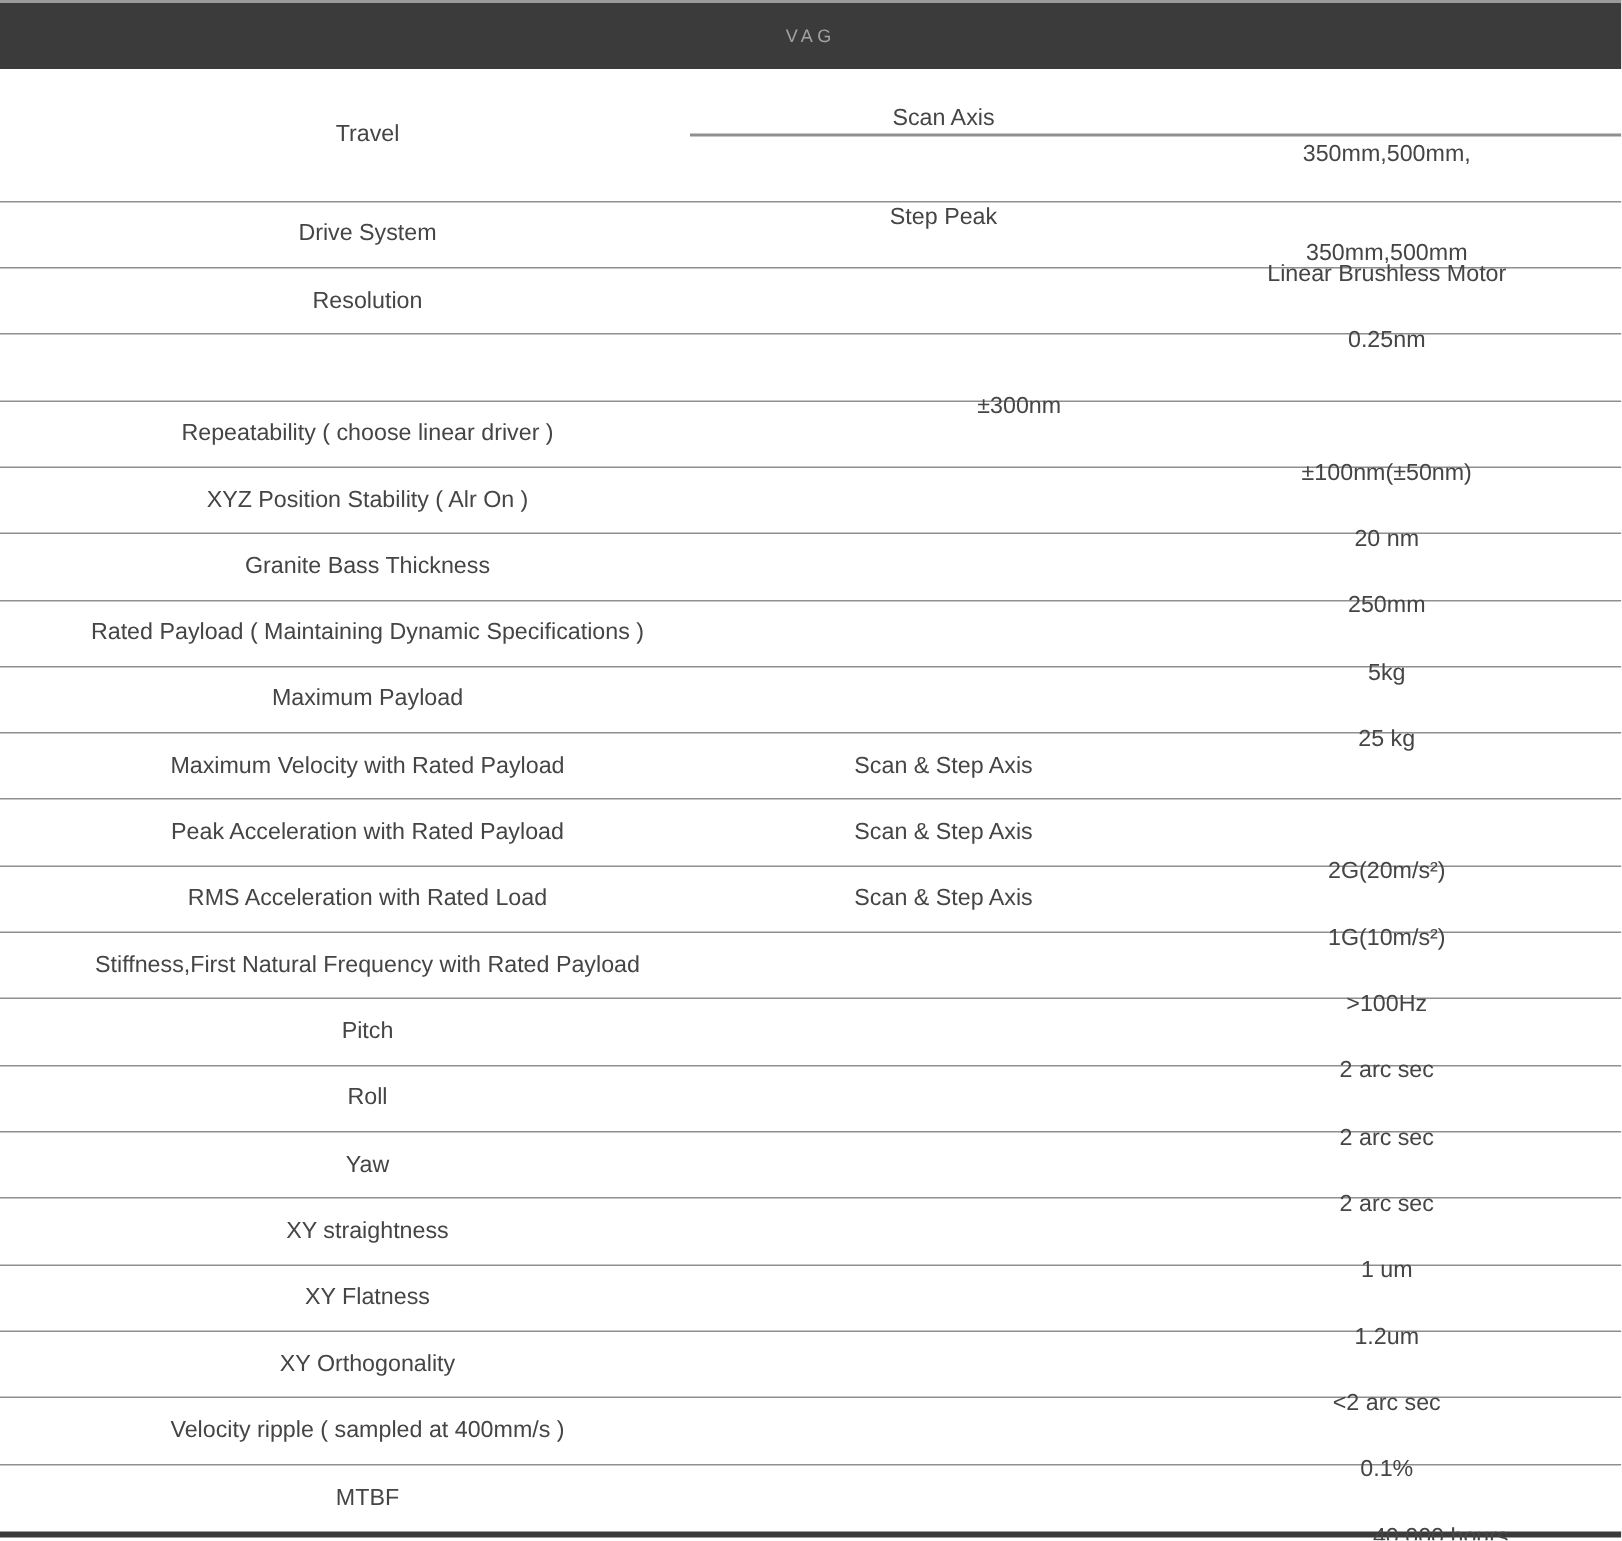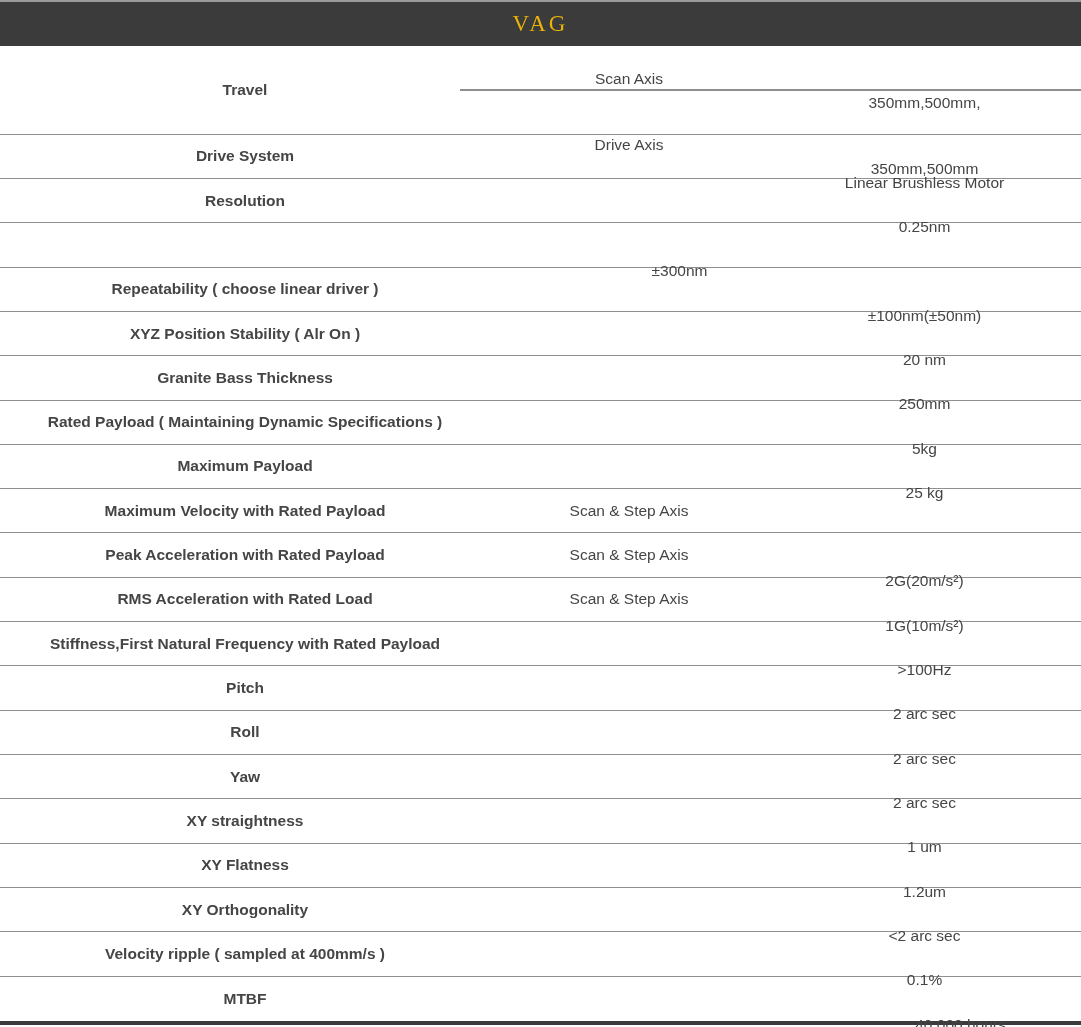--- a/index.html
+++ b/index.html
@@ -23,46 +23,45 @@
   }
   .header {
     height: 44px;
     border-top: 2px solid #9a9a9a;
     background: #3b3b3b;
     display: flex;
     align-items: center;
     justify-content: center;
   }
   .header-title {
-    color: #eab308;
-    font-size: 23px;
+    color: #a3a3a3;
+    font-size: 12px;
     font-weight: 500;
     letter-spacing: 3px;
-    font-family: Liberation Serif, serif;
   }
   .row {
     display: flex;
     align-items: stretch;
     height: var(--rh);
     box-sizing: border-box;
     border-bottom: 1.5px solid var(--divider);
   }
   .row.group {
     height: calc(var(--rh) * 2);
     position: relative;
   }
   .cell {
     display: flex;
     align-items: center;
     justify-content: center;
     text-align: center;
     box-sizing: border-box;
     padding: 0 6px;
   }
-  .cell.label { width: var(--col1); font-weight: bold; }
+  .cell.label { width: var(--col1); }
   .cell.mid   { width: var(--col2); }
   .cell.value { flex: 1; margin-top: 48px; }
   .group-right {
     flex: 1;
     display: flex;
     flex-direction: column;
   }
   .subrow {
     flex: 1;
     display: flex;
@@ -96,21 +95,21 @@
   <div id="table-body">
 
     <div class="row group">
       <div class="cell label">Travel</div>
       <div class="group-right">
         <div class="subrow">
           <div class="cell mid">Scan Axis</div>
           <div class="cell value">350mm,500mm,</div>
         </div>
         <div class="subrow">
-          <div class="cell mid">Drive Axis</div>
+          <div class="cell mid">Step Peak</div>
           <div class="cell value">350mm,500mm</div>
         </div>
       </div>
       <div class="sub-divider"></div>
     </div>
 
   <div class="row">
       <div class="cell label">Drive System</div>
       <div class="cell mid"></div>
       <div class="cell value">Linear Brushless Motor</div>

